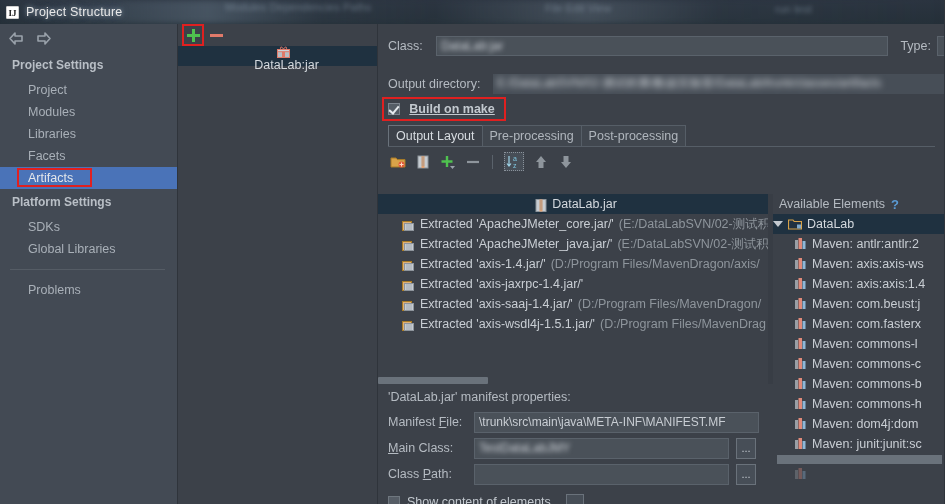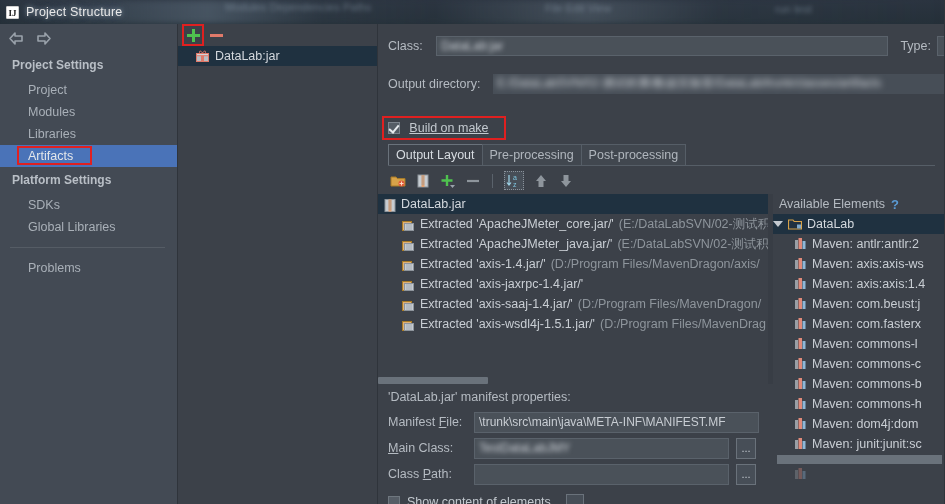--- a/index.html
+++ b/index.html
@@ -92,21 +92,21 @@
   .plus-ico:before{left:6px;top:1px;width:3px;height:13px;}
   .plus-ico:after{left:1px;top:6px;width:13px;height:3px;}
   .plus-outline{
     position:absolute;left:4px;top:0px;width:22px;height:22px;
     border:2px solid #e02020;box-sizing:border-box;
   }
   .minus-ico{width:15px;height:15px;position:relative;}
   .minus-ico:after{content:"";position:absolute;left:1px;top:6px;width:13px;height:3px;background:#e07a6a;}
   .art-row{
     height:20px;display:flex;align-items:center;padding-left:18px;
-    background:#1f3140;color:#d4d9de;font-size:12.5px;
+    background:#1f3140;color:#d4d9de;font-size:12.5px;flex-direction:column;
   }
   .gift-ico{
     width:13px;height:12px;margin-right:6px;position:relative;flex:0 0 auto;
   }
 
   
   .main{
     position:absolute;left:378px;top:24px;width:567px;height:480px;
     background:#3c4149;box-sizing:border-box;
   }
@@ -114,21 +114,21 @@
   .fld-label{color:#b5bbc2;font-size:12.5px;white-space:nowrap;}
   .txtinput{
     background:#4a5159;border:1px solid #5a626b;height:20px;box-sizing:border-box;
     color:#c8cdd3;font-size:12px;padding:0 4px;line-height:18px;
     overflow:hidden;white-space:nowrap;
   }
   .blurred{filter:blur(2.6px);color:#cfd4da;}
   .blurred-strong{filter:blur(3.2px);color:#d4d9de;}
 
   
-  .bom-wrap{position:relative;margin:24px 0 0 10px;display:inline-block;}
+  .bom-wrap{position:relative;margin:5px 0 0 10px;display:inline-block;font-weight:bold;}
   .bom-outline{
     position:absolute;left:-6px;top:-4px;width:124px;height:24px;
     border:2px solid #e02020;box-sizing:border-box;
   }
   .chk{
     width:12px;height:12px;background:#555d66;border:1px solid #7b838c;
     display:inline-block;position:relative;vertical-align:middle;box-sizing:border-box;
   }
   .chk.checked:after{
     content:"";position:absolute;left:2px;top:0px;width:4px;height:8px;
@@ -162,21 +162,21 @@
   
   .panes{position:absolute;left:0;top:170px;width:567px;height:190px;}
   .tree-pane{
     position:absolute;left:0;top:0;width:390px;height:190px;
     background:#3c4149;overflow:hidden;
   }
   .tree-row{
     height:20px;line-height:20px;display:flex;align-items:center;
     font-size:12.5px;white-space:nowrap;padding-left:6px;
   }
-  .tree-row.root{background:#1f3140;color:#d4d9de;padding-left:6px;}
+  .tree-row.root{background:#1f3140;color:#d4d9de;padding-left:6px;justify-content:center;}
   .tree-row .label{color:#c9ced4;}
   .tree-row .path{color:#8e959c;margin-left:5px;}
   .jar-ico{
     width:12px;height:13px;margin-right:5px;flex:0 0 auto;
   }
   .ext-ico{width:13px;height:12px;margin-right:5px;flex:0 0 auto;}
   .hscroll{
     position:absolute;left:0;bottom:0;height:7px;width:390px;background:#3c4149;
   }
   .hscroll .thumb{position:absolute;left:0;top:0;height:7px;width:110px;background:#6a727b;border-radius:1px;}
@@ -263,20 +263,21 @@
         <svg width="17" height="15" viewBox="0 0 17 15">
             <path d="M10 2 L15 7.5 L10 13 L10 10 L3 10 L3 5 L10 5 Z" fill="none" stroke="#9aa2ab" stroke-width="1.6" stroke-linejoin="round"></path>
           </svg>
       </span>
     </div>
 
     <div class="sb-group">Project Settings</div>
     <div class="sb-item">Project</div>
     <div class="sb-item">Modules</div>
     <div class="sb-item">Libraries</div>
+    <div class="sb-item">Facets</div>
     <div class="sb-item selected">
       <span>Artifacts</span>
       <span class="sb-sel-outline"></span>
     </div>
 
     <div class="sb-group">Platform Settings</div>
     <div class="sb-item">SDKs</div>
     <div class="sb-item">Global Libraries</div>
 
     <div class="sb-divider"></div>

